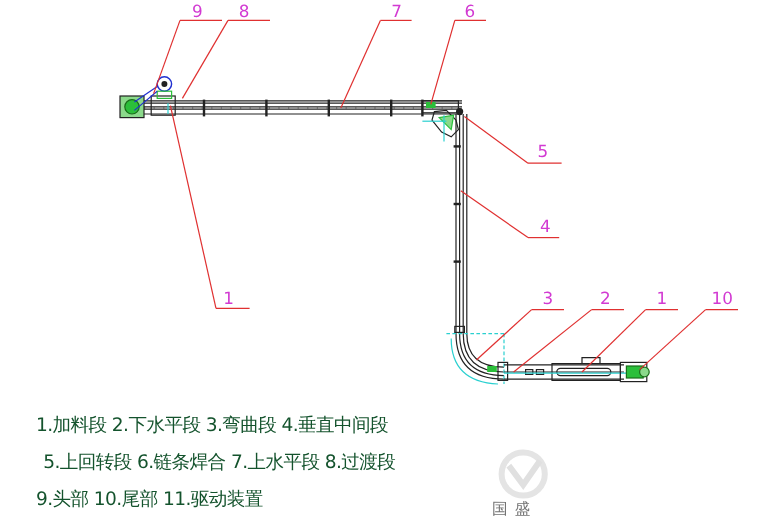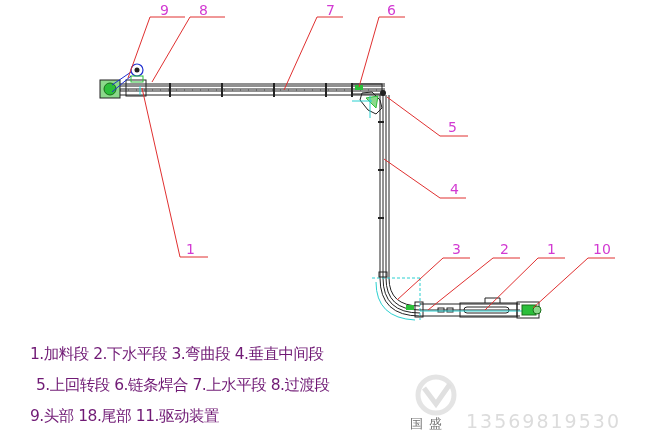--- a/index.html
+++ b/index.html
@@ -1,18 +1,18 @@
 <!DOCTYPE html>
 <html><head>
 <meta charset="utf-8">
 <style>
   html,body{margin:0;padding:0;background:#fff;}
   #stage{position:relative;width:650px;height:438px;overflow:hidden;background:#fff;font-family:"DejaVu Sans",sans-serif;}
   svg{position:absolute;left:0;top:0;}
-  .legend-line{position:absolute;left:30px;font-size:15.5px;color:#701a75;white-space:nowrap;letter-spacing:-0.5px;font-family:"DejaVu Sans",sans-serif;}
+  .legend-line{position:absolute;left:30px;font-size:15.5px;color:#14532d;white-space:nowrap;letter-spacing:-0.5px;font-family:"DejaVu Sans",sans-serif;}
   .callout{position:absolute;font-size:14px;color:#d23ad2;font-family:"DejaVu Sans",sans-serif;}
   .watermark-name{position:absolute;left:462px;top:378px;font-size:26px;font-weight:bold;color:#e2e2e2;letter-spacing:4px;font-family:"DejaVu Sans",sans-serif;text-shadow:1px 1px 0 #cfcfcf;}
   .watermark-phone{position:absolute;left:466px;top:410px;font-size:19px;color:#dcdcdc;letter-spacing:2px;font-family:"DejaVu Sans",sans-serif;}
   .watermark-small{position:absolute;left:410px;top:415px;font-size:13px;color:#737373;letter-spacing:6px;font-family:"DejaVu Sans",sans-serif;}
 </style>
 </head>
 <body>
 
 <div id="stage">
 
@@ -148,17 +148,16 @@
   <span class="callout" style="left:448px;top:119px;">5</span>
   <span class="callout" style="left:450px;top:181px;">4</span>
   <span class="callout" style="left:186px;top:241px;">1</span>
   <span class="callout" style="left:452px;top:241px;">3</span>
   <span class="callout" style="left:500px;top:241px;">2</span>
   <span class="callout" style="left:547px;top:241px;">1</span>
   <span class="callout" style="left:593px;top:241px;">10</span>
 
   <div class="legend-line" style="top:344px;">1.加料段 2.下水平段 3.弯曲段 4.垂直中间段</div>
   <div class="legend-line" style="top:375px;left:36px;">5.上回转段 6.链条焊合 7.上水平段 8.过渡段</div>
-  <div class="legend-line" style="top:406px;">9.头部 18.尾部 11.驱动装置</div>
+  <div class="legend-line" style="top:406px;">9.头部 10.尾部 11.驱动装置</div>
 
-  <div class="watermark-phone">13569819530</div>
   <div class="watermark-small">国盛</div>
 </div>
 
 </body></html>

